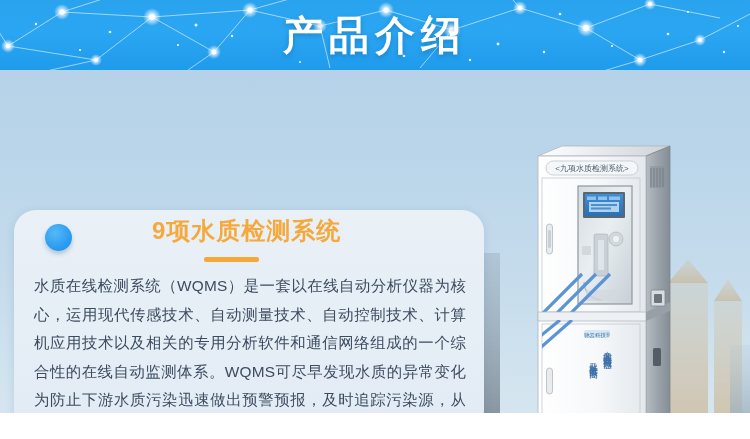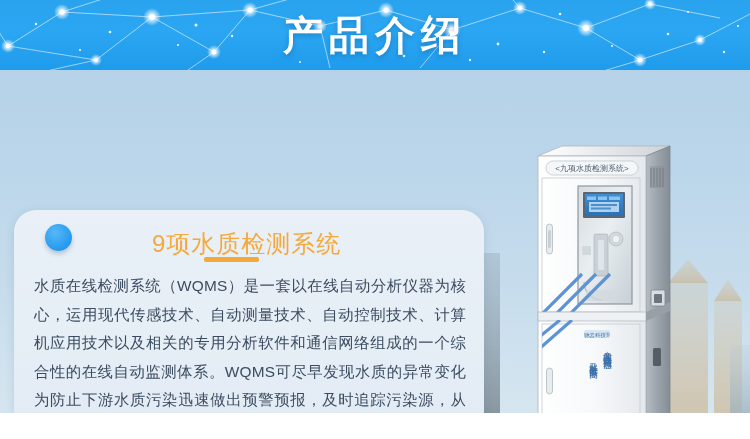--- a/index.html
+++ b/index.html
@@ -77,23 +77,23 @@
   .card-dot {
     position: absolute;
     left: 31px; top: 14px;
     width: 27px; height: 27px;
     border-radius: 50%;
     background: radial-gradient(circle at 38% 33%, #56b9f7 0%, #2b9df0 60%, #1f8de0 100%);
     box-shadow: 0 3px 4px rgba(60,100,140,.30);
   }
   .card-title {
     position: absolute;
-    left: 138px; top: 18px;
+    left: 138px; top: 5px;
     font-size: 24px;
-    font-weight: normal;
+    font-weight: bold;
     color: #f5a93c;
     letter-spacing: 1px;
     white-space: nowrap;
   }
   .card-rule {
     position: absolute;
     left: 190px; top: 47px;
     width: 55px; height: 5px;
     border-radius: 2px;
     background: #f3a937;

